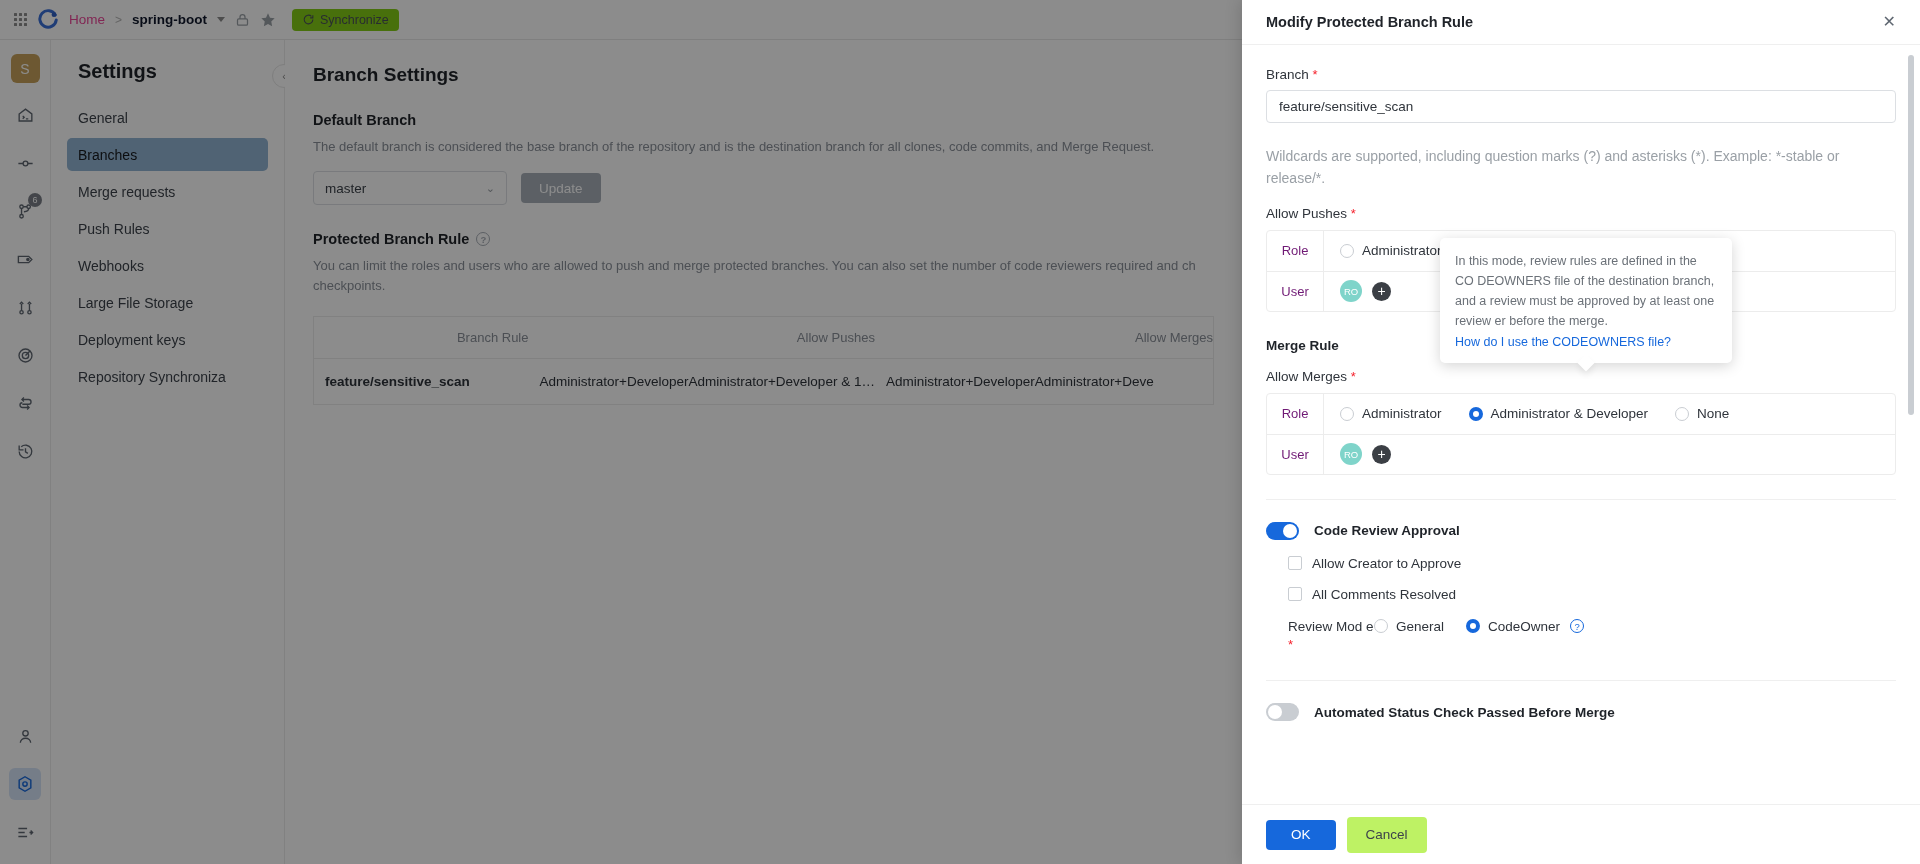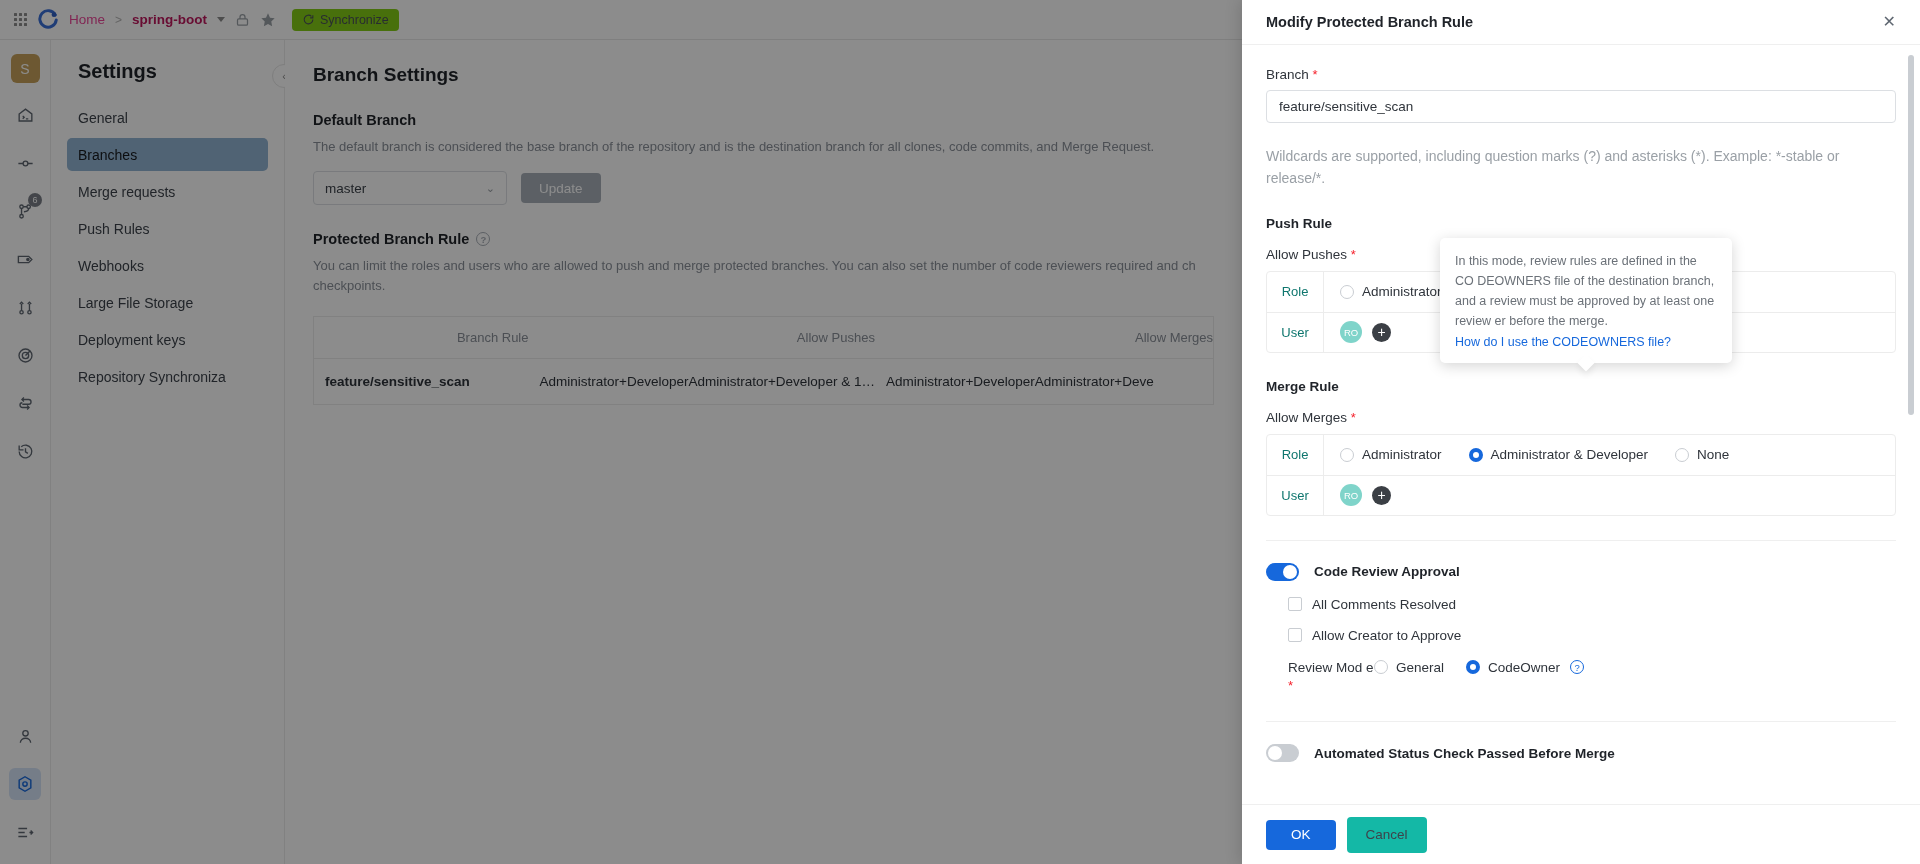--- a/index.html
+++ b/index.html
@@ -18,21 +18,21 @@
   
   .topbar { position: absolute; left: 0; top: 0; width: 1242px; height: 40px;
             background: #fff; border-bottom: 1px solid #e8e8e8;
             display: flex; align-items: center; padding-left: 14px; gap: 10px; }
   .grid-ico { display: grid; grid-template-columns: repeat(3, 3px);
               grid-template-rows: repeat(3, 3px); gap: 2px; }
   .grid-ico i { background: #8c8c8c; width: 3px; height: 3px; border-radius: .5px; }
   .logo-c { width: 22px; height: 22px; }
   .crumb { font-size: 13.5px; color: #ec4899; }
   .crumb.sep { color: #b5b5b5; font-size: 12px; }
-  .crumb.cur { color: #be185d; font-weight: bold; }
+  .crumb.cur { color: #0f172a; font-weight: bold; }
   .caret { width: 0; height: 0; border-left: 4.5px solid transparent;
            border-right: 4.5px solid transparent; border-top: 5px solid #8c8c8c; }
   .tb-ico { color: #9aa0a6; display: flex; align-items: center; }
   .sync-btn { display: flex; align-items: center; gap: 5px; background: #84cc16;
               border-radius: 4px; padding: 4px 10px; font-size: 12.5px; color: #4a5159;
               margin-left: 6px; }
 
   
   .rail { position: absolute; left: 0; top: 40px; width: 51px; height: 824px;
           background: #fff; border-right: 1px solid #ececec;
@@ -111,21 +111,21 @@
          display: flex; align-items: center; padding: 0 12px; font-size: 13.5px;
          color: #2f343b; }
   .hint { font-size: 14px; color: #9aa0a6; margin-top: 22px; line-height: 1.6; }
   .grp-h { font-size: 13.5px; color: #1f2329; font-weight: bold; margin-top: 26px; }
   .sub-l { font-size: 13.5px; color: #2f343b; margin-top: 16px; margin-bottom: 9px; }
 
   .rbox { border: 1px solid #ececec; border-radius: 4px; }
   .rrow { display: flex; align-items: stretch; min-height: 40px; }
   .rrow + .rrow { border-top: 1px solid #ececec; }
   .rcell-l { width: 57px; display: flex; align-items: center; justify-content: center;
-             font-size: 13px; color: #0f766e; border-right: 1px solid #ececec; }
+             font-size: 13px; color: #701a75; border-right: 1px solid #ececec; }
   .rcell-r { flex: 1; display: flex; align-items: center; padding-left: 16px; gap: 5px; }
   .radio { display: flex; align-items: center; gap: 8px; margin-right: 22px; }
   .rdot { width: 14px; height: 14px; border-radius: 50%; border: 1.5px solid #c9cdd2;
           background: #fff; flex-shrink: 0; }
   .rdot.on { border: 4.5px solid #1668dc; background: #fff; }
   .rtxt { font-size: 13.5px; color: #2f343b; }
   .ava { width: 22px; height: 22px; border-radius: 50%; background: #7fd4ca;
          color: #fff; font-size: 9.5px; display: flex; align-items: center;
          justify-content: center; }
   .addbtn { width: 19px; height: 19px; border-radius: 50%; background: #3b3f45;
@@ -161,21 +161,21 @@
            display: inline-block; margin-top: 4px; }
   .tip-arrow { position: absolute; left: 140px; bottom: -6px; width: 12px; height: 12px;
                background: #fff; transform: rotate(45deg);
                box-shadow: 3px 3px 6px rgba(0,0,0,.07); }
 
   .m-foot { height: 60px; border-top: 1px solid #efefef; display: flex;
             align-items: center; padding: 0 24px; gap: 11px; flex-shrink: 0; }
   .ok-btn { height: 30px; padding: 0 25px; background: #1668dc; color: #fff;
             border-radius: 4px; font-size: 13.5px; display: flex;
             align-items: center; }
-  .cc-btn { height: 36px; padding: 0 19px; background: #14b8a6; color: #3d434b;
+  .cc-btn { height: 36px; padding: 0 19px; background: #bef264; color: #3d434b;
             border-radius: 4px; font-size: 13.5px; display: flex; align-items: center; }
 </style>
 </head>
 <body>
 
 <div id="root">
 
   <div id="page">
 
     <div class="topbar">
@@ -368,21 +368,20 @@
 
       <div class="fl">
         <span>Branch</span>
         <span class="req">*</span>
       </div>
       <div class="inp">
         <span>feature/sensitive_scan</span>
       </div>
       <div class="hint">Wildcards are supported, including question marks (?) and asterisks (*). Example: *-stable or release/*.</div>
 
-      <div class="grp-h">Push Rule</div>
       <div class="sub-l">
         <span>Allow Pushes</span>
         <span class="req">*</span>
       </div>
       <div class="rbox">
         <div class="rrow">
           <div class="rcell-l">Role</div>
           <div class="rcell-r">
             <div class="radio">
               <span class="rdot"></span>
@@ -442,25 +441,25 @@
       <div class="hr"></div>
 
       <div class="tgl-row">
         <span class="tgl on">
             <i></i>
           </span>
         <span class="tgl-lbl">Code Review Approval</span>
       </div>
       <div class="cbx-row">
         <span class="cbx"></span>
-        <span class="cbx-lbl">All Comments Resolved</span>
+        <span class="cbx-lbl">Allow Creator to Approve</span>
       </div>
       <div class="cbx-row">
         <span class="cbx"></span>
-        <span class="cbx-lbl">Allow Creator to Approve</span>
+        <span class="cbx-lbl">All Comments Resolved</span>
       </div>
       <div class="rm-row">
         <div class="rm-lbl">
           <span>Review Mod e</span>
           <span class="req">*</span>
         </div>
         <div class="rm-opts">
           <div class="radio">
             <span class="rdot"></span>
             <span class="rtxt">General</span>

